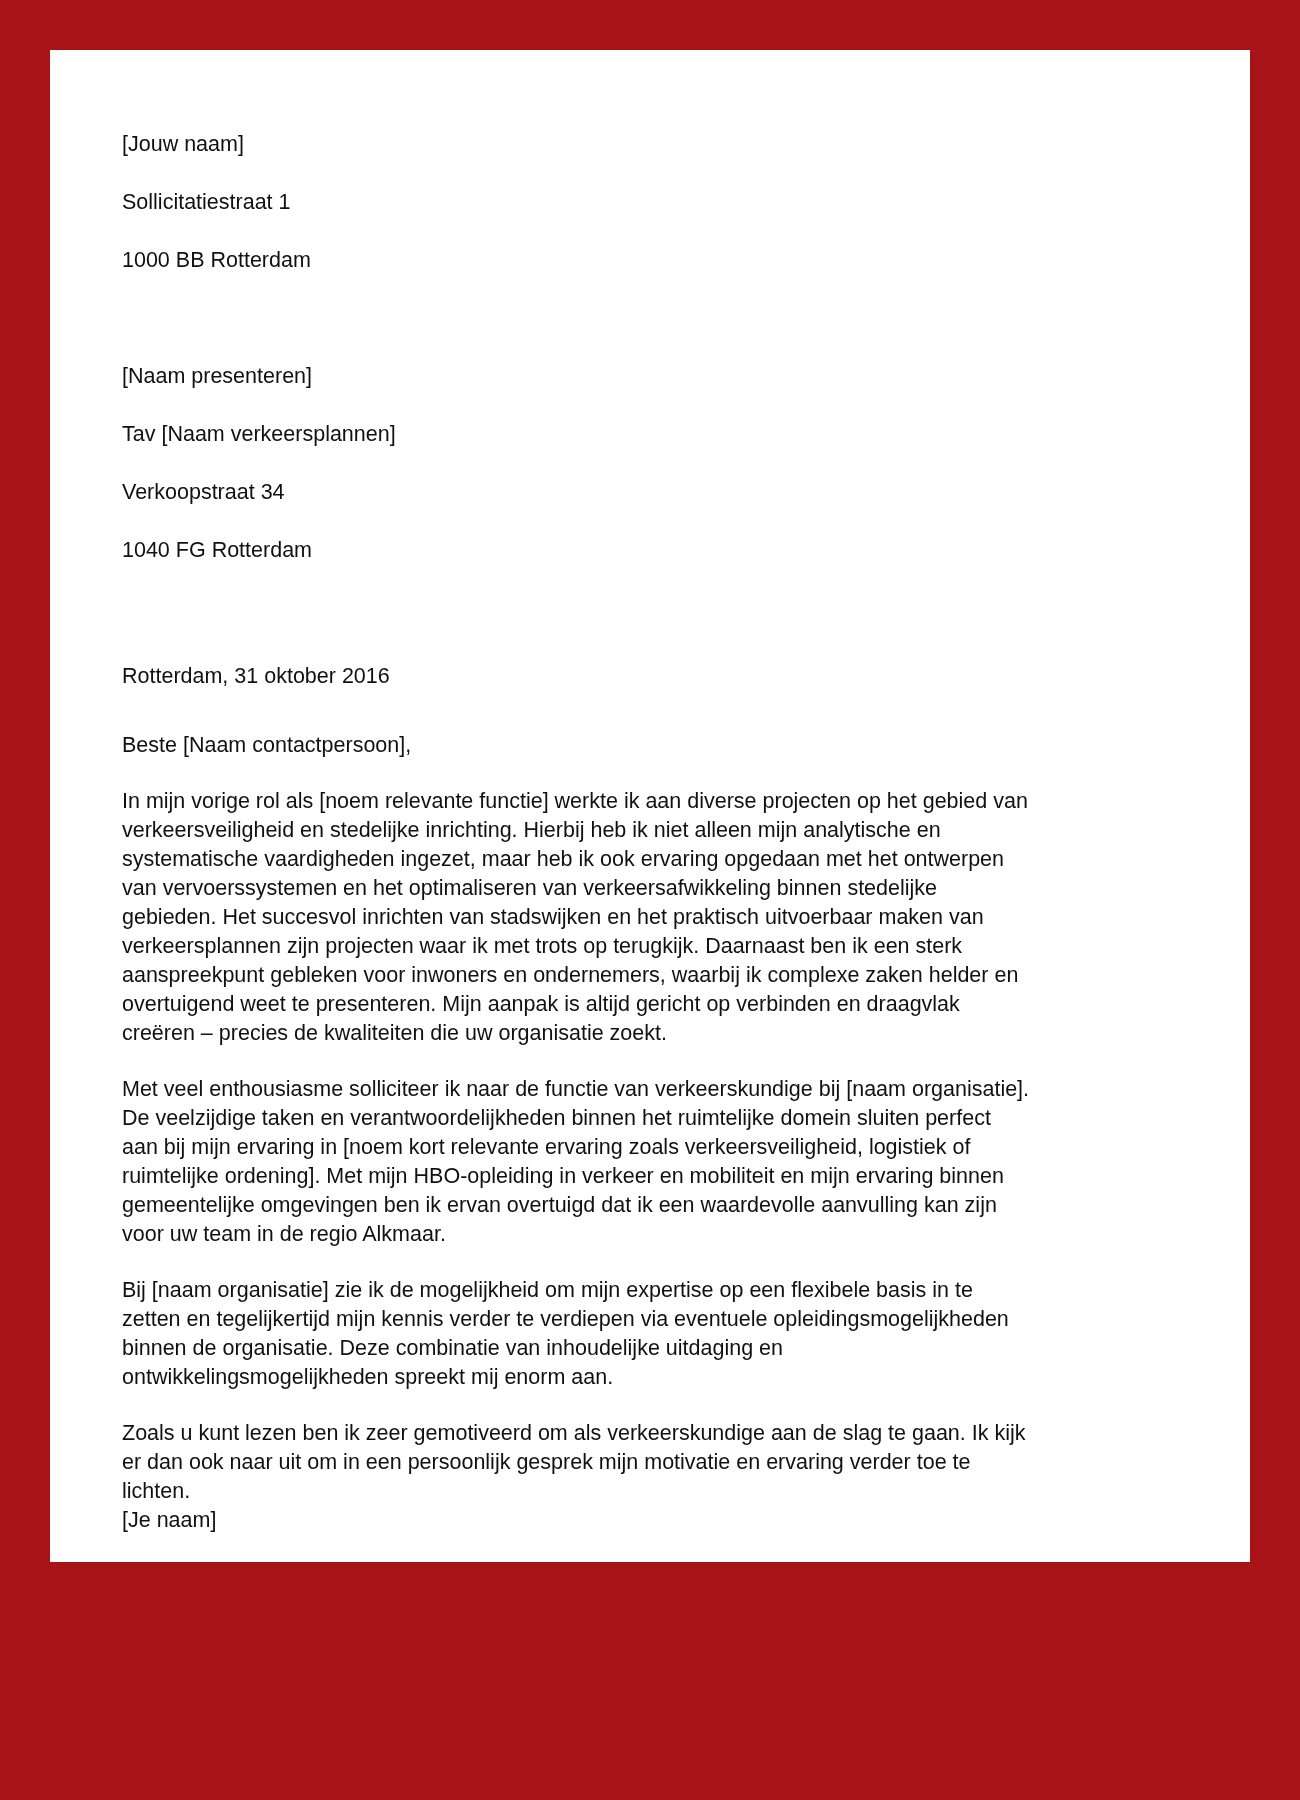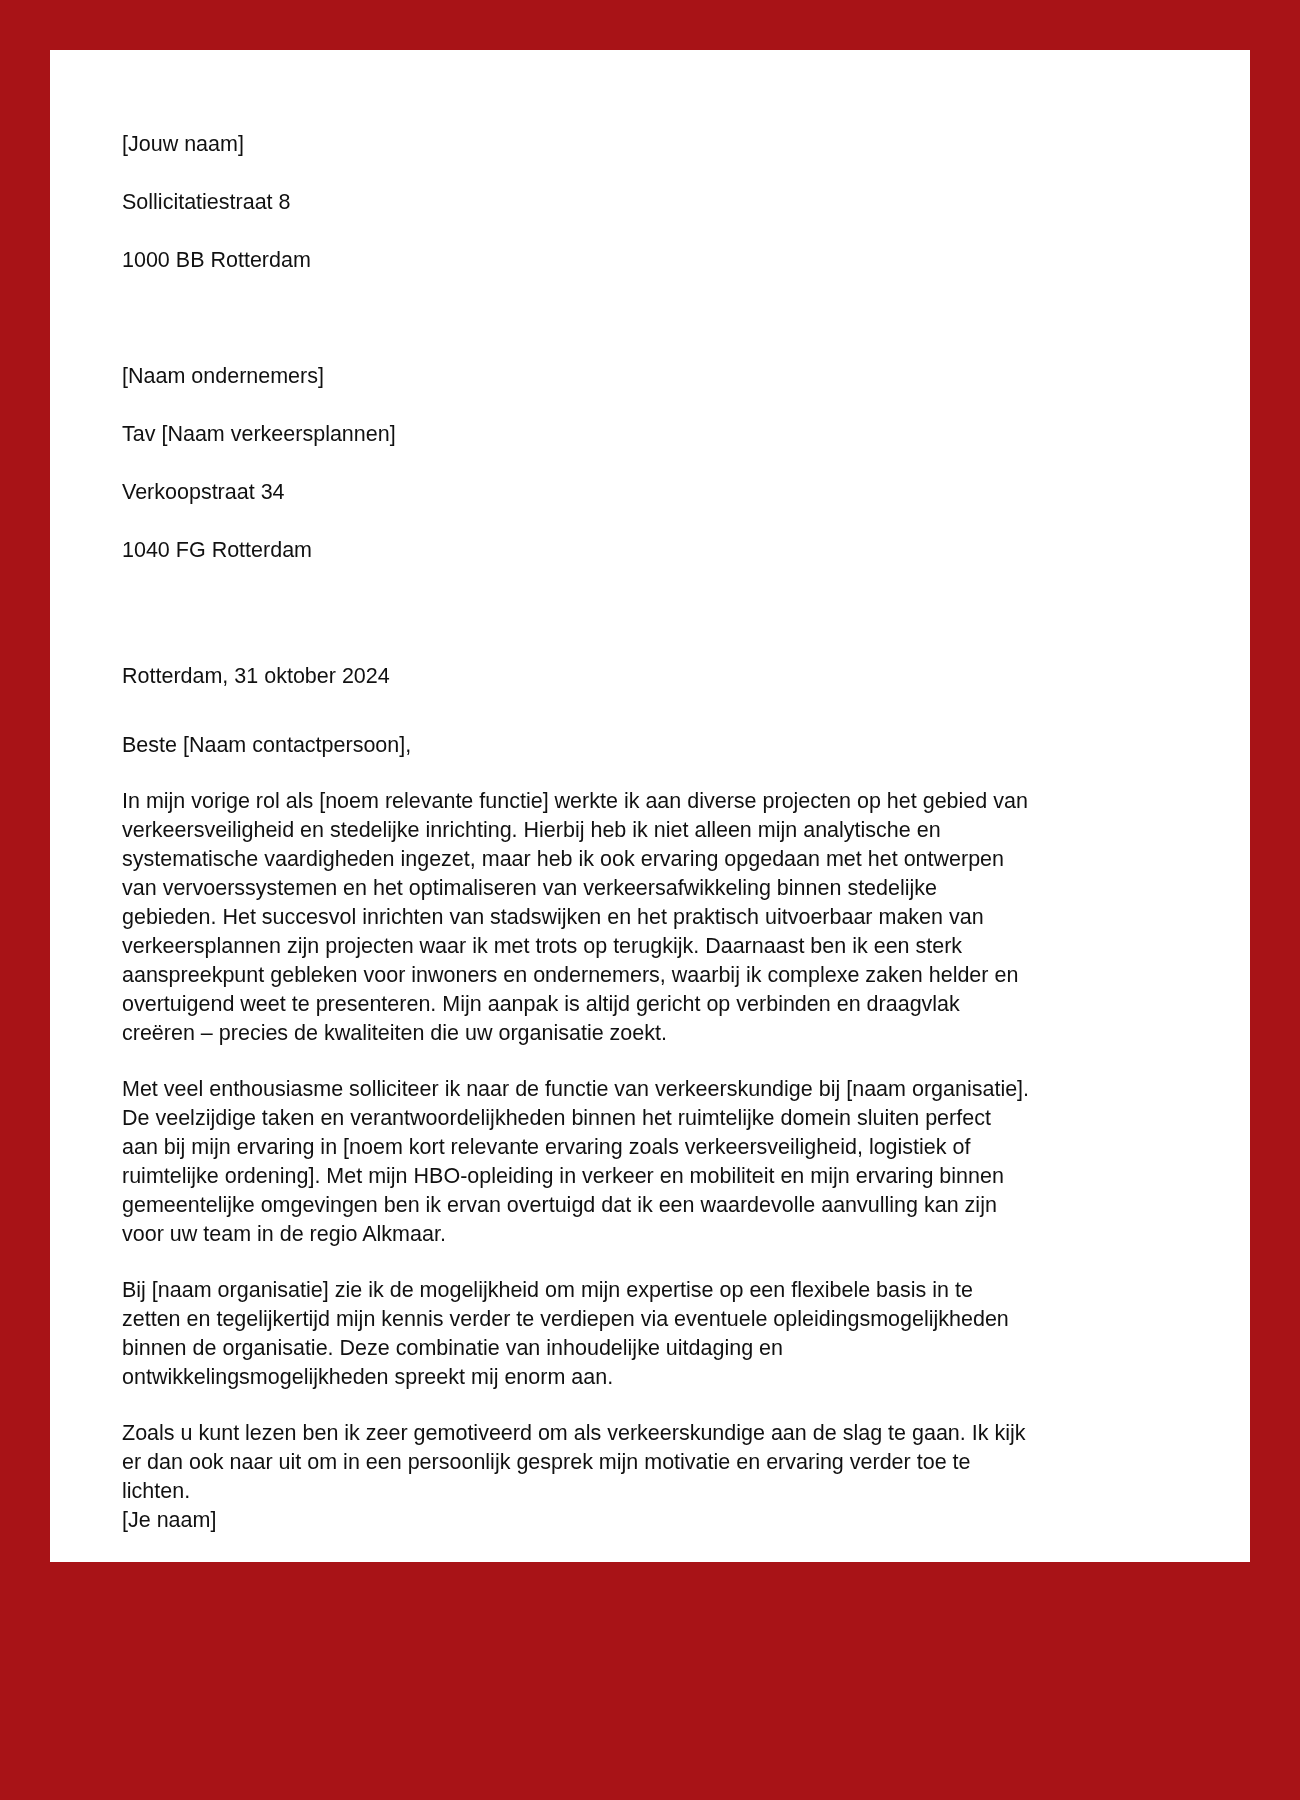--- a/index.html
+++ b/index.html
@@ -52,32 +52,32 @@
   .signature-wrap svg { display: block; }
 </style>
 </head>
 <body>
 
 <div class="page">
   <div class="content">
 
     <div class="block sender">
       <span class="address-line">[Jouw naam]</span>
-      <span class="address-line">Sollicitatiestraat 8</span>
+      <span class="address-line">Sollicitatiestraat 1</span>
       <span class="address-line">1000 BB Rotterdam</span>
     </div>
 
     <div class="block recipient">
-      <span class="address-line">[Naam ondernemers]</span>
+      <span class="address-line">[Naam presenteren]</span>
       <span class="address-line">Tav [Naam verkeersplannen]</span>
       <span class="address-line">Verkoopstraat 34</span>
       <span class="address-line">1040 FG Rotterdam</span>
     </div>
 
-    <div class="block date-line">Rotterdam, 31 oktober 2024</div>
+    <div class="block date-line">Rotterdam, 31 oktober 2016</div>
 
     <div class="block greeting">Beste [Naam contactpersoon],</div>
 
     <p class="block paragraph">In mijn vorige rol als [noem relevante functie] werkte ik aan diverse projecten op het gebied van
 verkeersveiligheid en stedelijke inrichting. Hierbij heb ik niet alleen mijn analytische en
 systematische vaardigheden ingezet, maar heb ik ook ervaring opgedaan met het ontwerpen
 van vervoerssystemen en het optimaliseren van verkeersafwikkeling binnen stedelijke
 gebieden. Het succesvol inrichten van stadswijken en het praktisch uitvoerbaar maken van
 verkeersplannen zijn projecten waar ik met trots op terugkijk. Daarnaast ben ik een sterk
 aanspreekpunt gebleken voor inwoners en ondernemers, waarbij ik complexe zaken helder en

